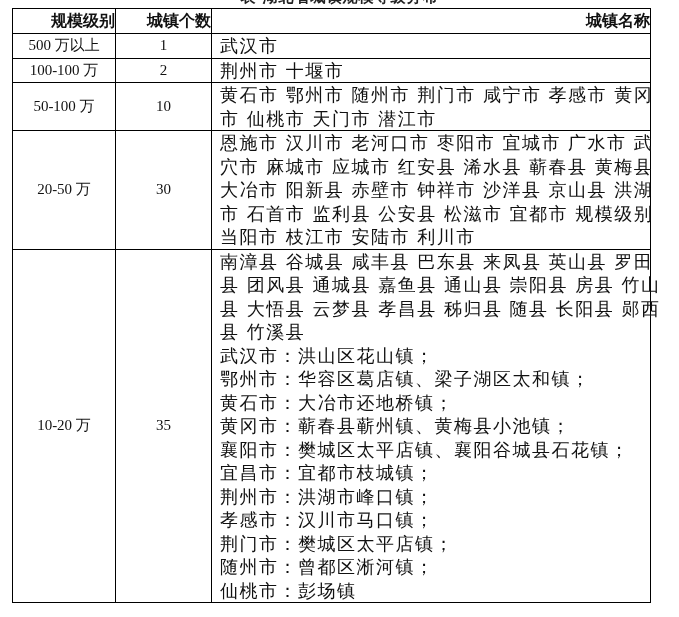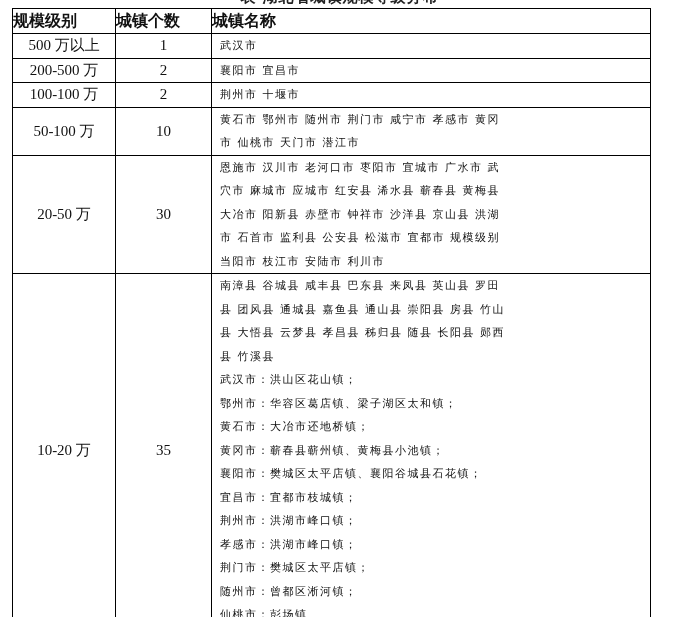--- a/index.html
+++ b/index.html
@@ -3,25 +3,25 @@
 <meta charset="utf-8">
 <style>
   html, body { margin:0; padding:0; background:#ffffff; }
   body { width:679px; height:617px; overflow:hidden; position:relative;
          font-family: "DejaVu Serif", "Liberation Serif", serif; color:#111; }
   .title { position:absolute; left:0; top:-12px; width:679px; text-align:center;
            font-size:15px; font-weight:bold; color:#222; letter-spacing:1px; }
   table { position:absolute; left:12px; top:8px; border-collapse:collapse;
           table-layout:fixed; width:638px; }
   td, th { border:1.5px solid #000; padding:0; vertical-align:middle; }
-  th { font-weight:bold; font-size:16px; height:24px; text-align:left;
+  th { font-weight:bold; font-size:16px; height:24px; text-align:right;
        font-family: "DejaVu Sans", "Liberation Sans", sans-serif; }
   td.lvl { text-align:center; font-size:15px; font-family:"Liberation Serif", serif; }
   td.cnt { text-align:center; font-size:15px; font-family:"Liberation Serif", serif; }
-  td.names { font-size:11px; line-height:23.5px; padding:0 6px 0 8px;
+  td.names { font-size:18px; line-height:23.5px; padding:0 6px 0 8px;
              text-align:justify; letter-spacing:1.5px;
              font-family:"DejaVu Sans", "Liberation Sans", sans-serif; }
   tr.r1 td { height:23px; }
   .line { display:block; white-space:nowrap; }
 </style>
 </head>
 <body>
 
 <div class="title">表  湖北省城镇规模等级分布</div>
 
@@ -37,27 +37,20 @@
       <th>城镇个数</th>
       <th>城镇名称</th>
     </tr>
   </thead>
   <tbody id="tbody">
       <tr class="r1">
         <td class="lvl">500 万以上</td>
         <td class="cnt">1</td>
         <td class="names" style="height: 23px;">
           <span class="line">武汉市</span>
-        </td>
-      </tr>
-      <tr class="r1">
-        <td class="lvl">200-500 万</td>
-        <td class="cnt">2</td>
-        <td class="names" style="height: 23px;">
-          <span class="line">襄阳市 宜昌市</span>
         </td>
       </tr>
       <tr class="r1">
         <td class="lvl">100-100 万</td>
         <td class="cnt">2</td>
         <td class="names" style="height: 23px;">
           <span class="line">荆州市 十堰市</span>
         </td>
       </tr>
       <tr>
@@ -87,20 +80,20 @@
           <span class="line">县 团风县 通城县 嘉鱼县 通山县 崇阳县 房县 竹山</span>
           <span class="line">县 大悟县 云梦县 孝昌县 秭归县 随县 长阳县 郧西</span>
           <span class="line">县 竹溪县</span>
           <span class="line">武汉市：洪山区花山镇；</span>
           <span class="line">鄂州市：华容区葛店镇、梁子湖区太和镇；</span>
           <span class="line">黄石市：大冶市还地桥镇；</span>
           <span class="line">黄冈市：蕲春县蕲州镇、黄梅县小池镇；</span>
           <span class="line">襄阳市：樊城区太平店镇、襄阳谷城县石花镇；</span>
           <span class="line">宜昌市：宜都市枝城镇；</span>
           <span class="line">荆州市：洪湖市峰口镇；</span>
-          <span class="line">孝感市：洪湖市峰口镇；</span>
+          <span class="line">孝感市：汉川市马口镇；</span>
           <span class="line">荆门市：樊城区太平店镇；</span>
           <span class="line">随州市：曾都区淅河镇；</span>
           <span class="line">仙桃市：彭场镇</span>
         </td>
       </tr>
     </tbody>
 </table>
 
 </body></html>

